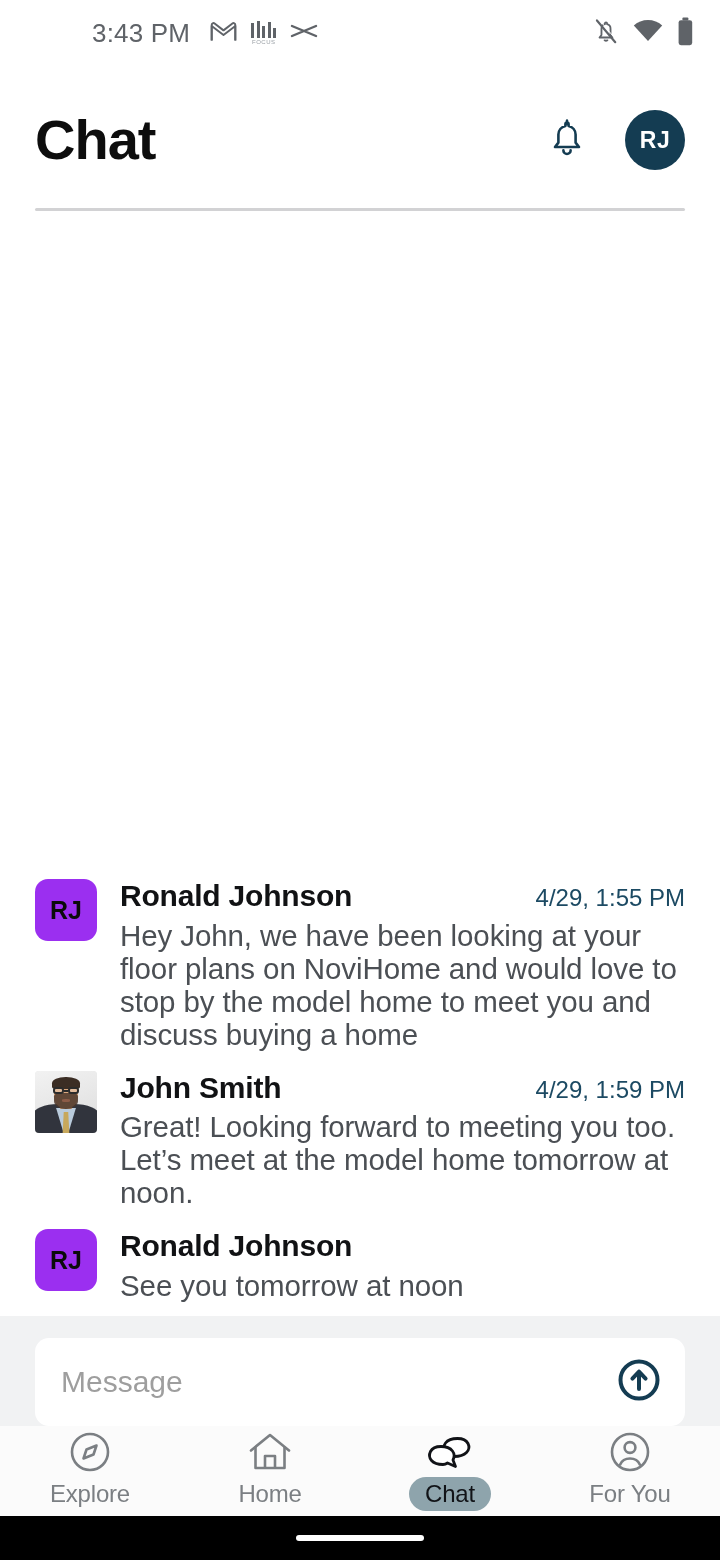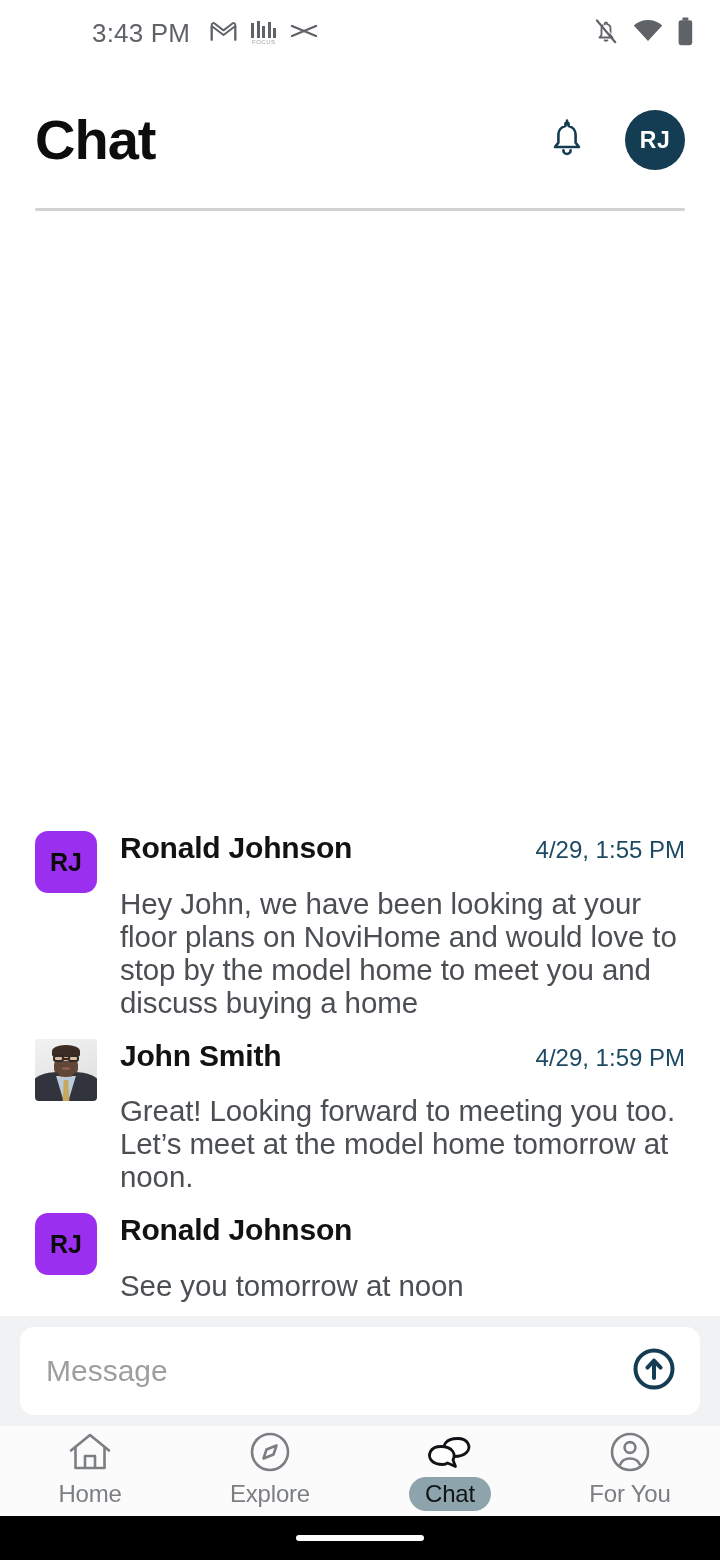--- a/index.html
+++ b/index.html
@@ -96,21 +96,21 @@
     margin-left:auto;
     font-size:24px;
     color:#1c4a63;
     white-space:nowrap;
     padding-left:12px;
   }
   .msg-text {
     font-size:29.5px;
     color:#4b4f54;
     line-height:1.12;
-    margin-top:20px;
+    margin-top:4px;
     letter-spacing:-.1px;
   }
 
   
   .photo-av { position:relative; background:#e6e7e8; border-radius:4px; }
   .photo-av .bg-grad { position:absolute; inset:0; background:linear-gradient(160deg,#f2f2f2 0%,#dcdcdc 100%); }
   .photo-av .suit {
     position:absolute; left:-4%; right:-4%; bottom:0; height:46%;
     background:#31343d; border-radius:38% 38% 0 0;
   }
@@ -155,23 +155,23 @@
     position:absolute; left:42%; width:16%; top:45%; height:2px; background:#2b2b2b;
   }
 
   
   .composer {
     position:absolute;
     left:0; right:0;
     bottom:134px;
     height:110px;
     background:#f1f2f3;
-    padding:0 20px;
+    padding:0 35px;
     display:flex;
-    align-items:center;
+    align-items:flex-end;
   }
   .composer-field {
     flex:1; height:88px;
     background:#ffffff;
     border-radius:14px;
     display:flex; align-items:center;
     padding:0 22px 0 26px;
   }
   .msg-input {
     flex:1; border:none; outline:none; background:transparent;
@@ -344,37 +344,37 @@
         </svg>
       </span>
     </div>
   </div>
 </div>
 
 <div class="bottomnav">
 
   <div class="nav-item">
     <span class="nav-ico">
+      <svg width="44" height="44" viewBox="0 0 44 44">
+        <circle cx="22" cy="22" r="18" fill="none" stroke="#7b7f83" stroke-width="2.6"></circle>
+        <path d="M28.5 15.5 L18.5 19.5 L15.5 28.5 L25.5 24.5 Z" fill="none" stroke="#7b7f83" stroke-width="2.6" stroke-linejoin="round"></path>
+      </svg>
+    </span>
+    <span class="nav-label">Explore</span>
+  </div>
+
+  <div class="nav-item">
+    <span class="nav-ico">
       <svg width="46" height="42" viewBox="0 0 46 42">
         <path d="M4 19.5 L23 4 L42 19.5" fill="none" stroke="#7b7f83" stroke-width="2.6" stroke-linecap="round" stroke-linejoin="round"></path>
         <path d="M8.5 16.5 V37 H37.5 V16.5" fill="none" stroke="#7b7f83" stroke-width="2.6" stroke-linecap="round" stroke-linejoin="round"></path>
         <path d="M18 37 V25 H28 V37" fill="none" stroke="#7b7f83" stroke-width="2.6" stroke-linejoin="round"></path>
       </svg>
     </span>
     <span class="nav-label">Home</span>
-  </div>
-
-  <div class="nav-item">
-    <span class="nav-ico">
-      <svg width="44" height="44" viewBox="0 0 44 44">
-        <circle cx="22" cy="22" r="18" fill="none" stroke="#7b7f83" stroke-width="2.6"></circle>
-        <path d="M28.5 15.5 L18.5 19.5 L15.5 28.5 L25.5 24.5 Z" fill="none" stroke="#7b7f83" stroke-width="2.6" stroke-linejoin="round"></path>
-      </svg>
-    </span>
-    <span class="nav-label">Explore</span>
   </div>
 
   <div class="nav-item active">
     <span class="nav-ico">
       <svg width="52" height="42" viewBox="0 0 52 42">
         <path d="M30 25.5 Q38.5 25.5 42.5 21.5 Q46.5 17.5 44 12.5 Q41.5 7.5 33.5 7.5 Q25 7.5 21.5 12 Q18.5 16 21 21 L18.5 27 L26 23.8 Q27.8 25.5 30 25.5 Z" fill="#ffffff" stroke="#111317" stroke-width="2.8" stroke-linejoin="round"></path>
         <path d="M19 33.5 Q11 33.5 7.5 29.5 Q4 25.5 6.5 20.5 Q9 15.5 17 15.5 Q25 15.5 28.5 20 Q31.5 24 29 29 L31.5 35.5 L23.5 32 Q21.3 33.5 19 33.5 Z" fill="#ffffff" stroke="#111317" stroke-width="2.8" stroke-linejoin="round"></path>
       </svg>
     </span>
     <span class="nav-label">Chat</span>

